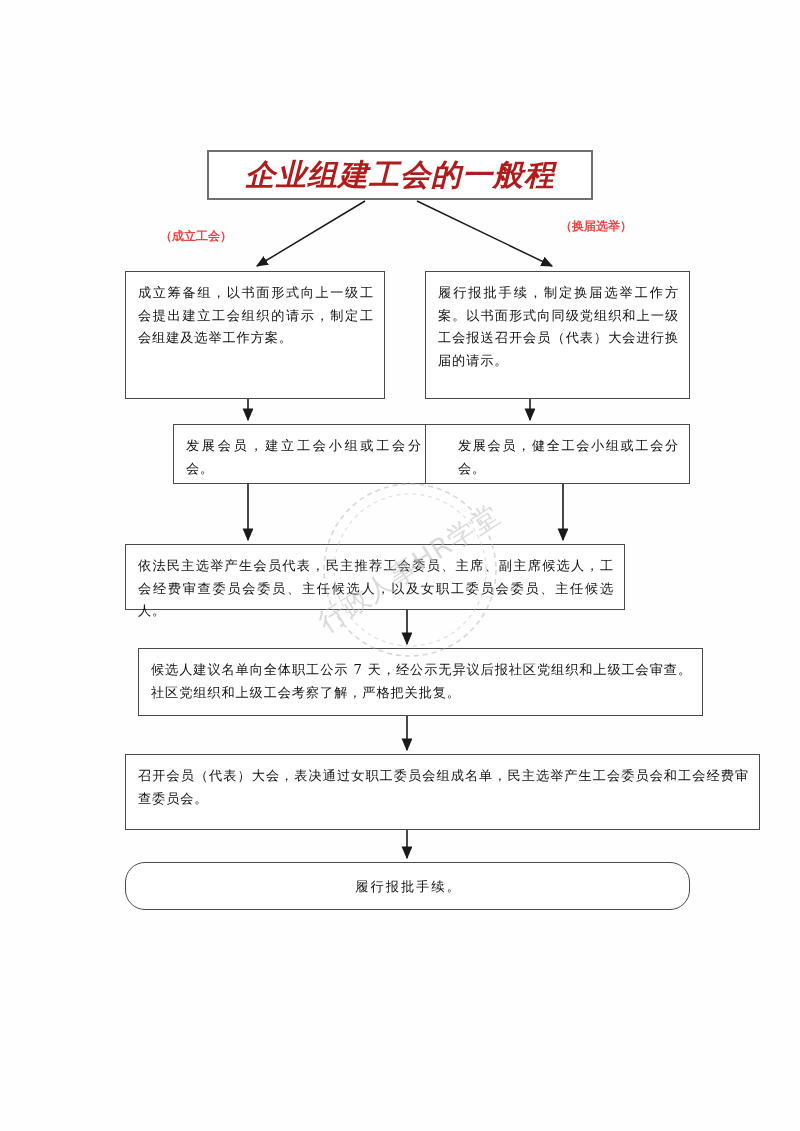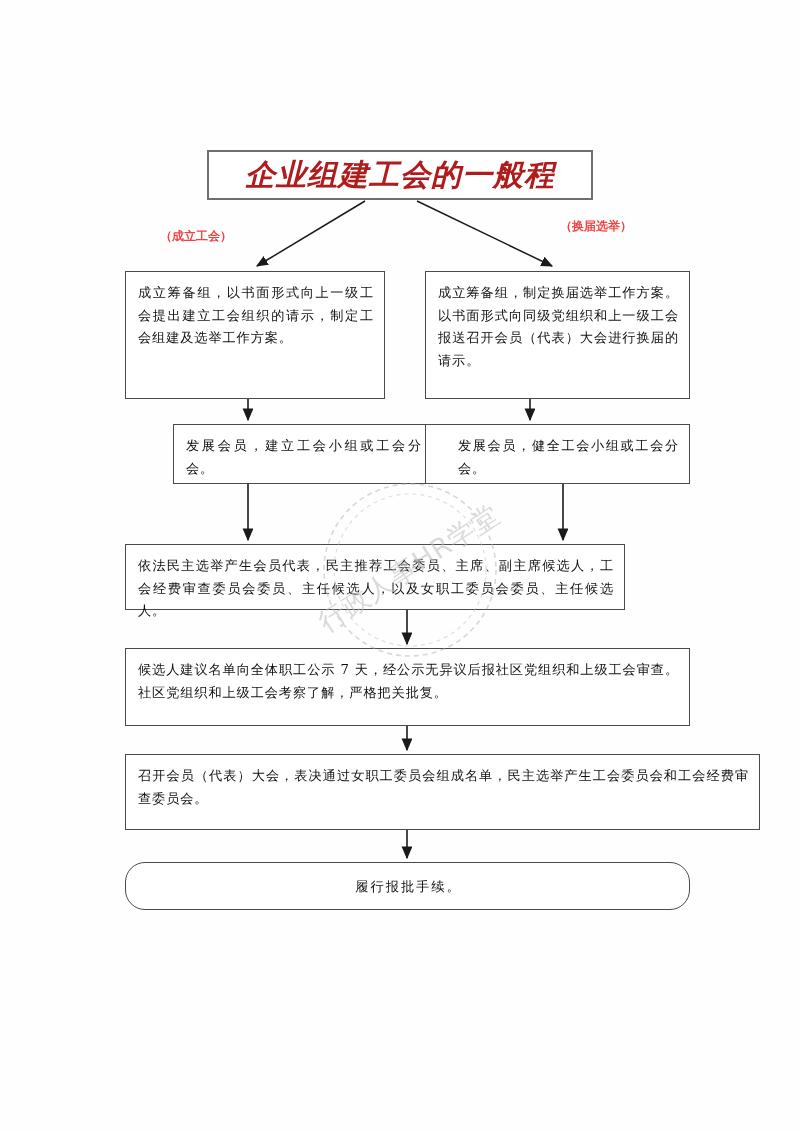--- a/index.html
+++ b/index.html
@@ -96,21 +96,21 @@
   }
   .fbox.center-txt { display: flex; align-items: center; justify-content: center; border-radius: 20px; }
   .fbox.center-txt .txt { text-align: center; letter-spacing: 2px; }
 
   
   #box-l1 { left: 125px; top: 271px; width: 260px; height: 128px; }
   #box-r1 { left: 425px; top: 271px; width: 265px; height: 128px; }
   #box-l2 { left: 125px; top: 424px; width: 260px; height: 60px; margin-left: 48px; }
   #box-r2 { left: 425px; top: 424px; width: 265px; height: 60px; padding-left: 32px; }
   #box-f3 { left: 125px; top: 544px; width: 500px; height: 66px; }
-  #box-f4 { left: 125px; top: 648px; width: 565px; height: 78px; }
+  #box-f4 { left: 138px; top: 648px; width: 565px; height: 68px; }
   #box-f5 { left: 125px; top: 754px; width: 635px; height: 76px; }
   #box-f6 { left: 125px; top: 862px; width: 565px; height: 48px; }
 
   
   .connectors {
     position: absolute;
     left: 0; top: 0;
     width: 800px;
     height: 1131px;
     z-index: 2;
@@ -162,21 +162,21 @@
     <span class="title-text">企业组建工会的一般程</span>
   </div>
 
   <div class="branch-label left">（成立工会）</div>
   <div class="branch-label right">（换届选举）</div>
 
   <div class="fbox" id="box-l1">
     <span class="txt">成立筹备组，以书面形式向上一级工会提出建立工会组织的请示，制定工会组建及选举工作方案。</span>
   </div>
   <div class="fbox" id="box-r1">
-    <span class="txt">成立筹备组，制定换届选举工作方案。以书面形式向同级党组织和上一级工会报送召开会员（代表）大会进行换届的请示。</span>
+    <span class="txt">履行报批手续，制定换届选举工作方案。以书面形式向同级党组织和上一级工会报送召开会员（代表）大会进行换届的请示。</span>
   </div>
 
   <div class="fbox" id="box-l2">
     <span class="txt">发展会员，建立工会小组或工会分会。</span>
   </div>
   <div class="fbox" id="box-r2">
     <span class="txt">发展会员，健全工会小组或工会分会。</span>
   </div>
 
   <div class="fbox" id="box-f3">

